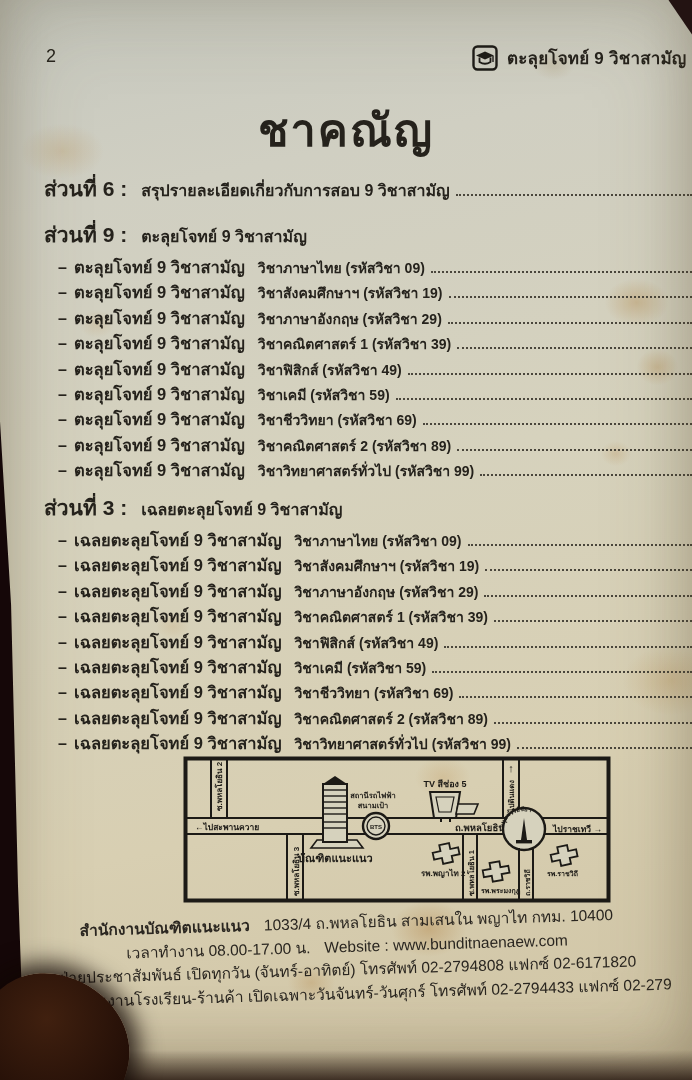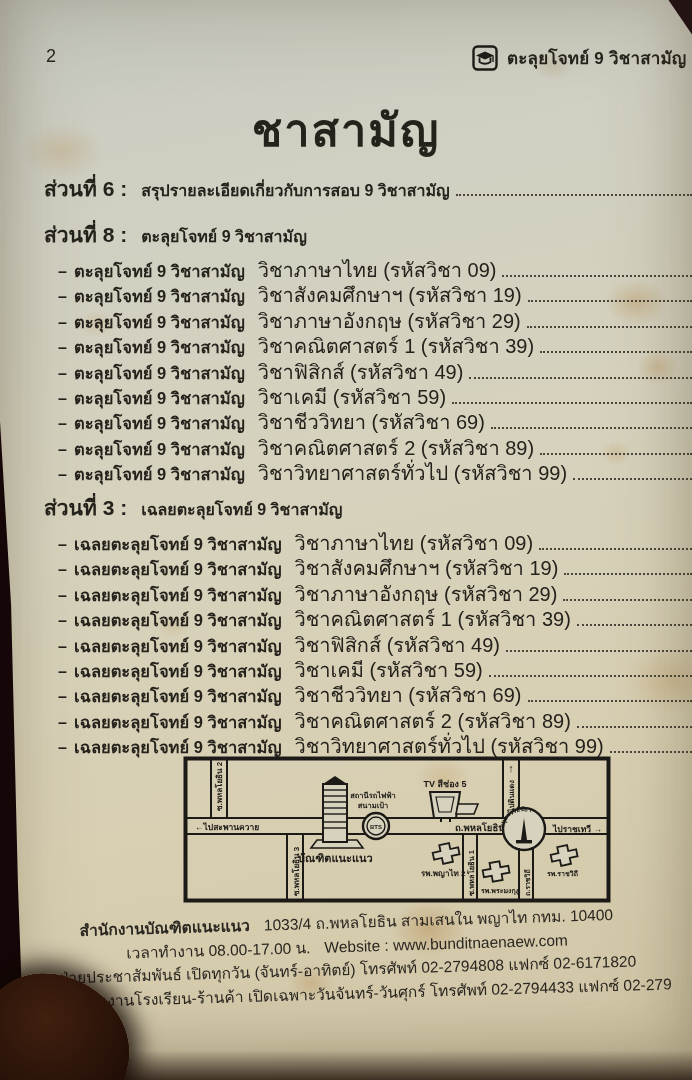--- a/index.html
+++ b/index.html
@@ -47,21 +47,21 @@
 
   .sec { position:absolute; left:44px; right:0; display:flex; align-items:baseline; }
   .sec .lbl { font-size:21px; font-weight:700; white-space:nowrap; }
   .sec .ttl { font-size:16px; font-weight:700; margin-left:14px; white-space:nowrap; }
   .leader { flex:1 1 auto; border-bottom:2px dotted #4a463c; margin:0 0 4px 6px; min-width:10px; }
 
   .toc { position:absolute; left:58px; right:0; }
   .toc-row { display:flex; align-items:baseline; height:25.4px; }
   .toc-row .dash { font-size:16px; font-weight:700; width:16px; flex:0 0 auto; }
   .toc-row .prefix { font-size:16.5px; font-weight:700; white-space:nowrap; }
-  .toc-row .subj { font-size:20px; font-weight:400; white-space:nowrap; margin-left:13px; }
+  .toc-row .subj { font-size:14px; font-weight:700; white-space:nowrap; margin-left:13px; }
   .toc-row .leader { border-bottom:2px dotted #4a463c; margin-bottom:3px; }
 
   .map-wrap { position:absolute; left:183px; top:756px; width:428px; height:147px; }
   .map-wrap svg { width:100%; height:100%; }
   .map-wrap text { font-family:"Liberation Sans","DejaVu Sans",sans-serif; fill:#1c1a16; font-weight:700; }
 
   .footer { position:absolute; left:0; right:0; top:911px; text-align:center;
     transform:rotate(-1.7deg); transform-origin:50% 0; font-size:15.5px; line-height:23.5px; color:#2a2620; }
   .footer .b { font-weight:700; }
   .footer .sp { display:inline-block; width:14px; }
@@ -77,30 +77,30 @@
   <div class="brand">
     <svg width="26" height="26" viewBox="0 0 26 26">
       <rect x="1.5" y="1.5" width="23" height="23" rx="4" fill="none" stroke="#1d1b17" stroke-width="2.4"></rect>
       <polygon points="13,6.5 22,10.5 13,14.5 4,10.5" fill="#1d1b17"></polygon>
       <path d="M7.5 12.5 v4.5 q5.5 3.5 11 0 v-4.5" fill="none" stroke="#1d1b17" stroke-width="1.8"></path>
       <line x1="21" y1="11" x2="21" y2="17" stroke="#1d1b17" stroke-width="1.4"></line>
     </svg>
     <span class="txt">ตะลุยโจทย์ 9 วิชาสามัญ</span>
   </div>
 
-  <div class="doc-title">ชาสามัญ</div>
+  <div class="doc-title">ชาคณัญ</div>
 
   <div class="sec" style="top:172px">
     <span class="lbl">ส่วนที่ 6 :</span>
     <span class="ttl">สรุปรายละเอียดเกี่ยวกับการสอบ 9 วิชาสามัญ</span>
     <span class="leader"></span>
   </div>
 
   <div class="sec" style="top:218px">
-    <span class="lbl">ส่วนที่ 8 :</span>
+    <span class="lbl">ส่วนที่ 9 :</span>
     <span class="ttl">ตะลุยโจทย์ 9 วิชาสามัญ</span>
   </div>
 
   <div class="toc" style="top:254px">
     <div class="toc-row">
         <span class="dash">–</span>
         <span class="prefix">ตะลุยโจทย์ 9 วิชาสามัญ</span>
         <span class="subj">วิชาภาษาไทย (รหัสวิชา 09)</span>
         <span class="leader"></span>
       </div>

